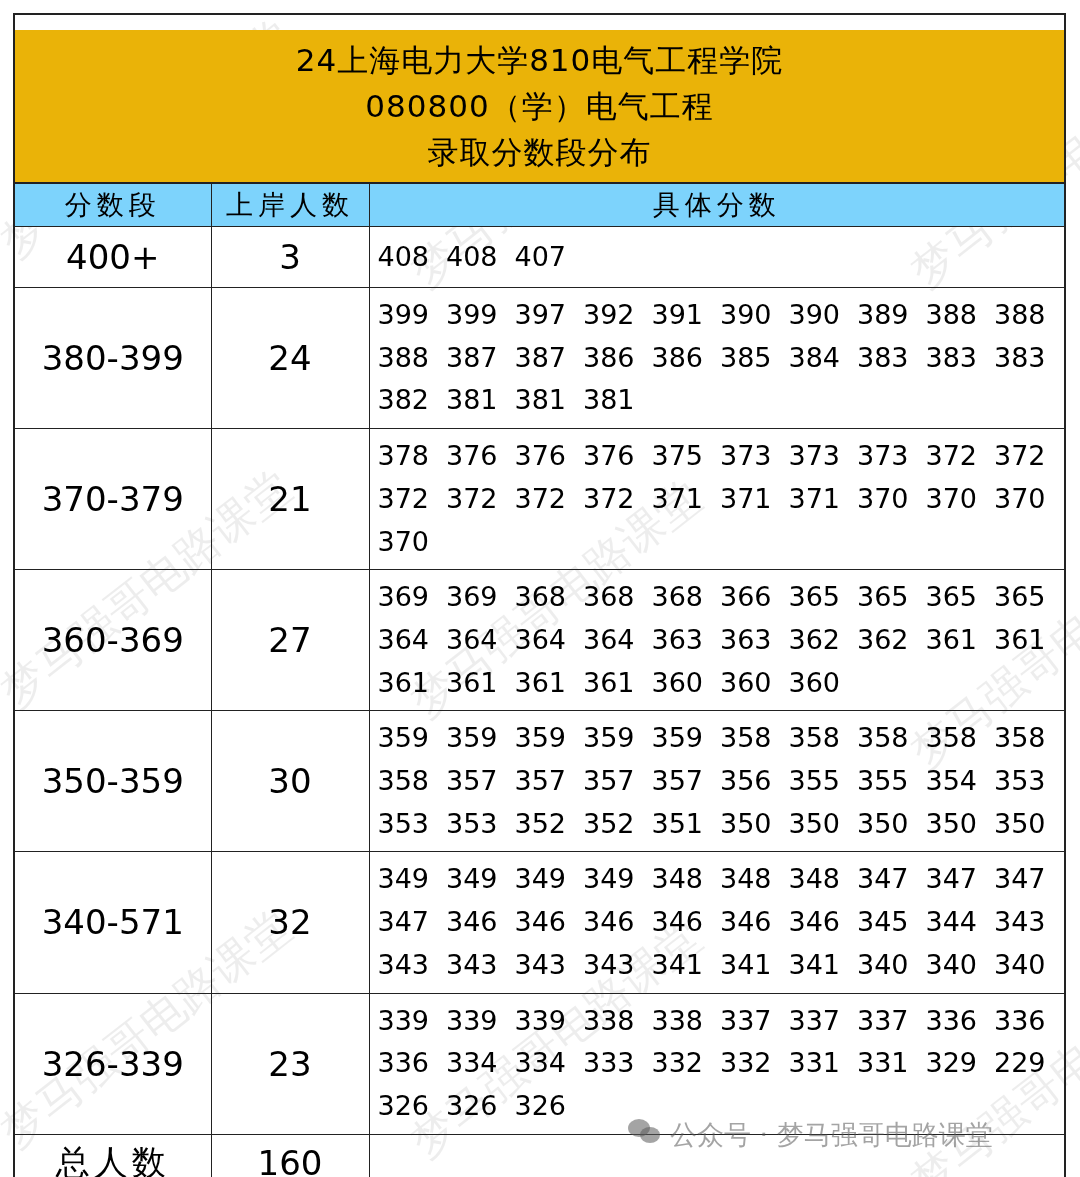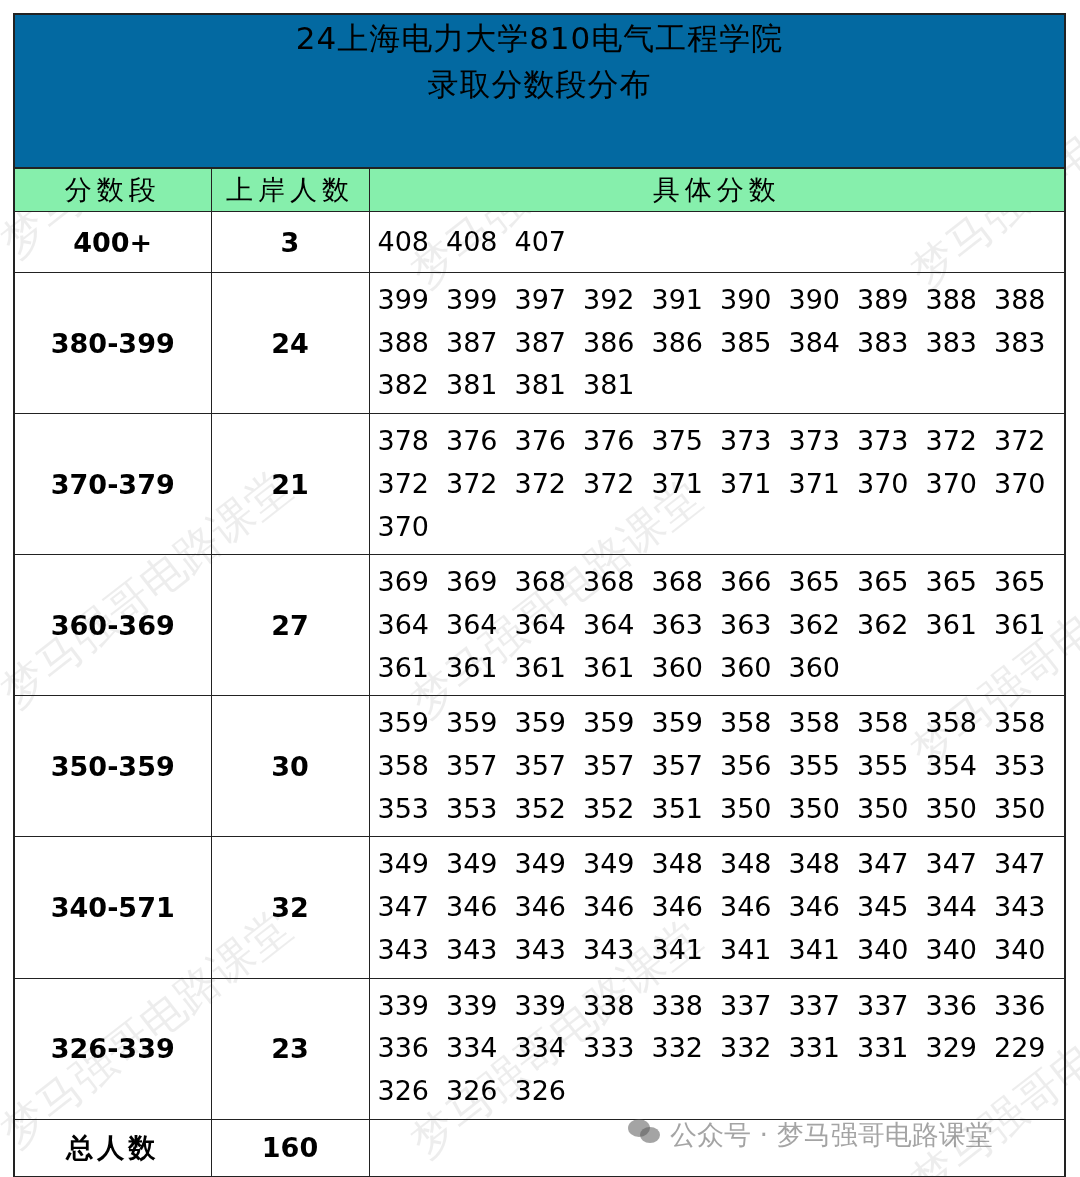--- a/index.html
+++ b/index.html
@@ -1,28 +1,28 @@
 <!DOCTYPE html>
 <html><head>
 <meta charset="utf-8">
 <style>
   html, body { margin: 0; padding: 0; background: #ffffff; }
   body { width: 1080px; height: 1177px; position: relative; overflow: hidden; font-family: "DejaVu Sans", sans-serif; color: #000; }
   .sheet { position: absolute; left: 13px; top: 13px; width: 1053px; border: 2px solid #222; box-sizing: border-box; }
-  .title-block { background: #0369a1; height: 152px; display: flex; flex-direction: column; align-items: center; border-bottom: 2px solid #222; }
+  .title-block { background: #eab308; height: 152px; display: flex; flex-direction: column; align-items: center; justify-content: center; border-bottom: 2px solid #222; margin-top: 15px; }
   .title-line { font-size: 31px; line-height: 46px; letter-spacing: 1px; }
   table { border-collapse: collapse; width: 100%; table-layout: fixed; }
   td, th { border: 1.5px solid #222; padding: 0; }
   tr:first-child td, tr:first-child th { border-top: none; }
   td:first-child, th:first-child { border-left: none; }
   td:last-child, th:last-child { border-right: none; }
   col.c1 { width: 196px; }
   col.c2 { width: 158px; }
-  .head-row th { background: #86efac; height: 42px; font-weight: normal; font-size: 27px; letter-spacing: 5px; }
-  .range, .count { text-align: center; font-size: 27px; font-weight: bold; }
+  .head-row th { background: #7dd3fc; height: 42px; font-weight: normal; font-size: 27px; letter-spacing: 5px; }
+  .range, .count { text-align: center; font-size: 34px; }
   .scores { padding: 6px 0 6px 8px; }
   .score-grid { display: grid; grid-template-columns: repeat(10, 68.5px); row-gap: 0; }
   .score { font-size: 27px; line-height: 42.7px; }
   .r-total td { height: 56px; }
   .footer { height: 34px; font-family: "DejaVu Sans Mono", monospace; font-size: 17px; line-height: 32px; padding-left: 4px; border-top: 2px solid #222; }
   .watermark { position: absolute; color: rgba(0,0,0,0.07); font-size: 44px; transform: rotate(-38deg); white-space: nowrap; pointer-events: none; }
   .wechat { position: absolute; left: 628px; top: 1117px; font-size: 27px; color: rgba(90,90,90,0.55); display: flex; align-items: flex-start; gap: 8px; }
   .wechat-icon { width: 34px; height: 28px; position: relative; }
   .wechat-icon span { position: absolute; border-radius: 50%; background: rgba(90,90,90,0.55); }
 </style>
@@ -35,20 +35,21 @@
 <div class="watermark" style="left:-30px;top:560px;">梦马强哥电路课堂</div>
 <div class="watermark" style="left:380px;top:570px;">梦马强哥电路课堂</div>
 <div class="watermark" style="left:880px;top:620px;">梦马强哥电路课堂</div>
 <div class="watermark" style="left:-30px;top:1000px;">梦马强哥电路课堂</div>
 <div class="watermark" style="left:380px;top:1010px;">梦马强哥电路课堂</div>
 <div class="watermark" style="left:880px;top:1050px;">梦马强哥电路课堂</div>
 
 <div class="sheet">
   <div class="title-block">
     <div class="title-line">24上海电力大学810电气工程学院</div>
+    <div class="title-line">080800（学）电气工程</div>
     <div class="title-line">录取分数段分布</div>
   </div>
 
   <table>
     <colgroup>
         <col class="c1">
         <col class="c2">
         <col>
       </colgroup>
     <tbody>

